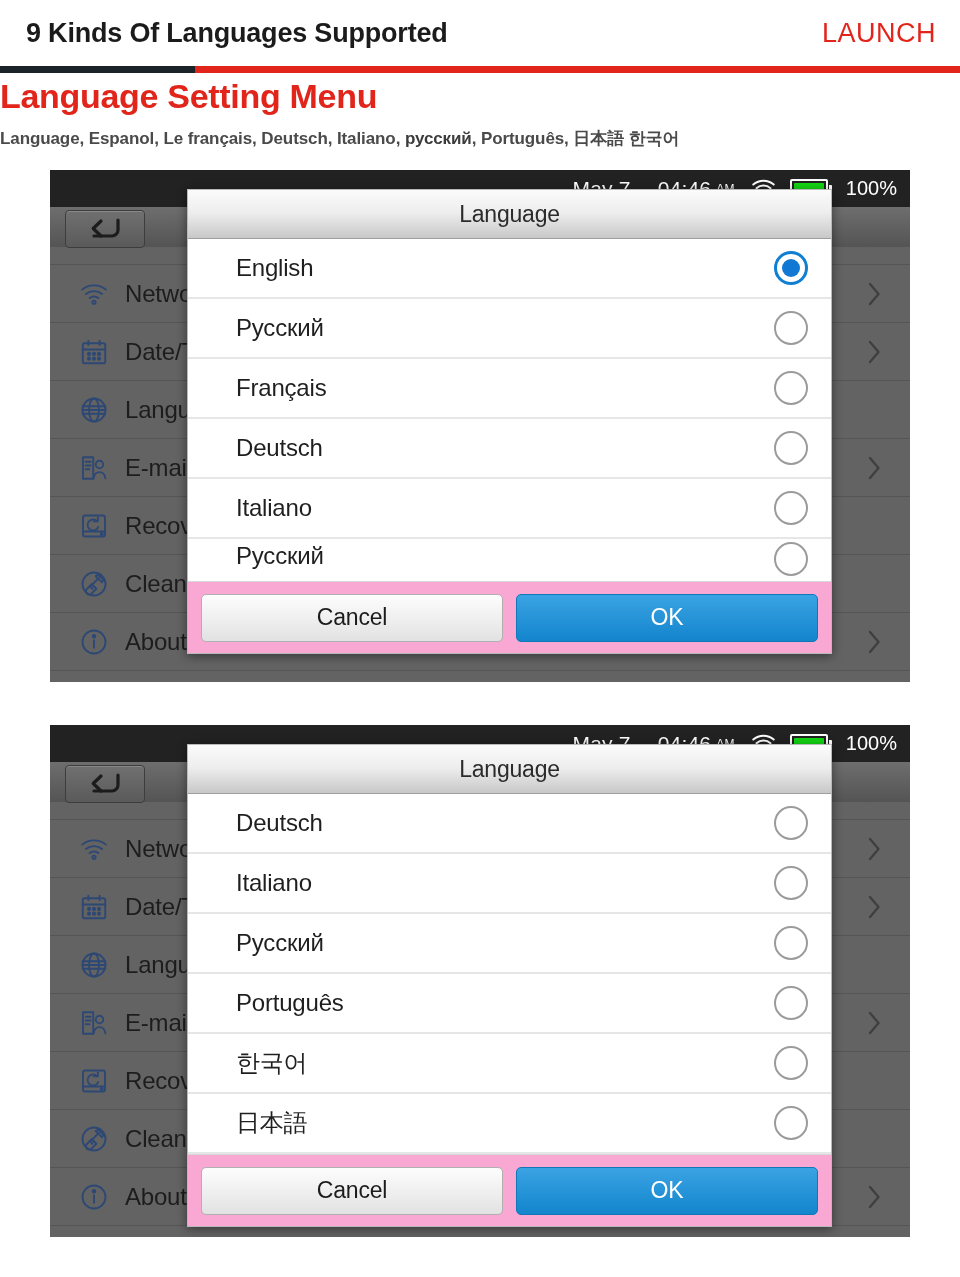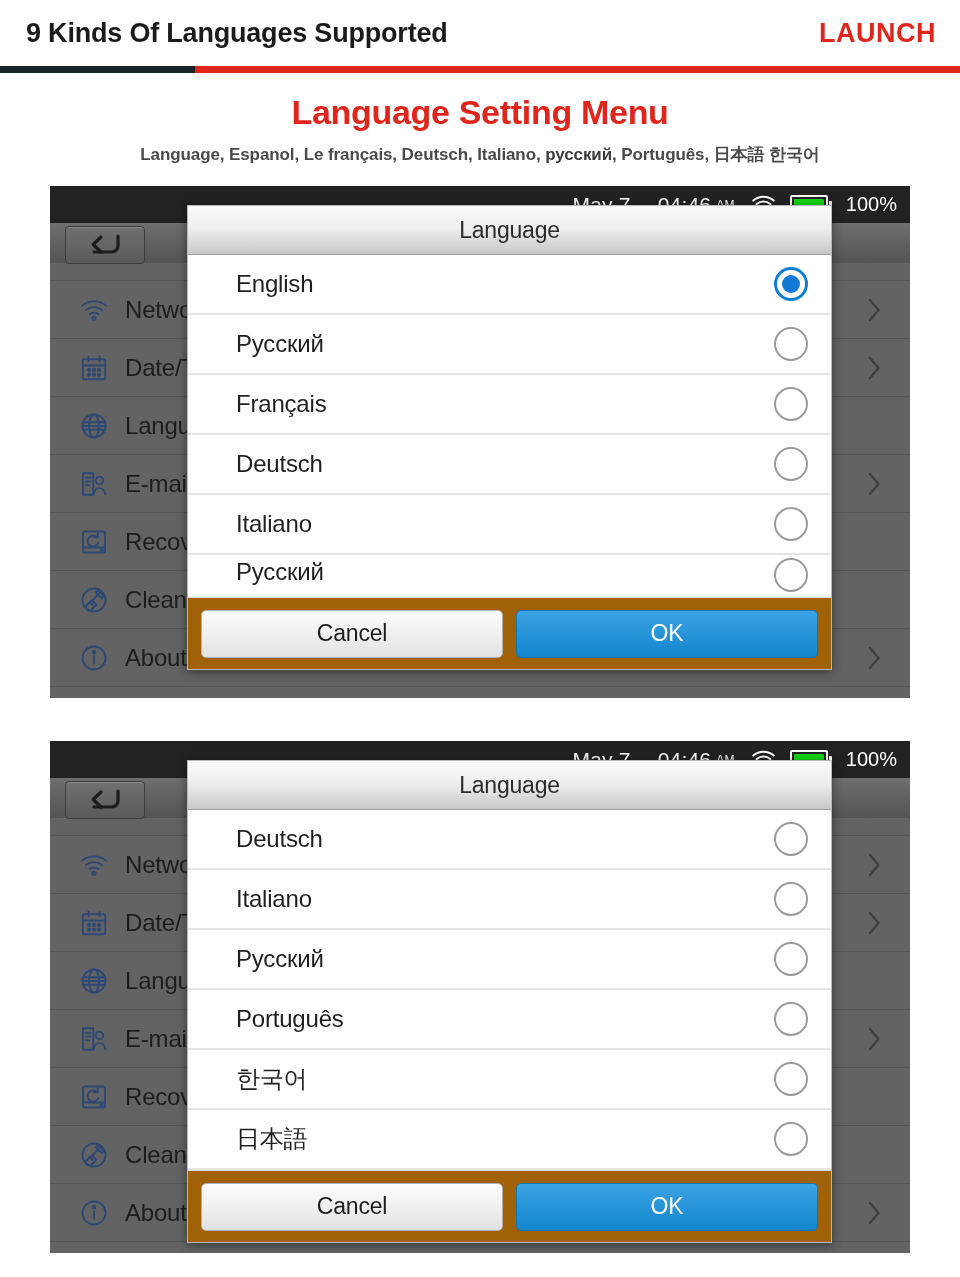--- a/index.html
+++ b/index.html
@@ -18,30 +18,29 @@
     display:flex;align-items:center;justify-content:space-between;
     padding:0 24px 0 26px;
     box-sizing:border-box;
     border-radius:28px;
   }
   .banner-title{
     font-size:27px;font-weight:700;color:#1b1b1b;letter-spacing:-0.2px;
     white-space:nowrap;
   }
   .banner-logo{
-    font-size:27px;font-weight:700;color:#e1251b;letter-spacing:0.5px;
+    font-size:27px;font-weight:400;color:#e1251b;letter-spacing:0.5px;
   }
   .rule{display:flex;height:7px;width:100%;}
   .rule-dark{width:20.3%;background:#1a2327;}
   .rule-red{flex:1;background:#e1251b;}
 
   
   .headline-wrap{
-    text-align:center;
-    padding-top:20px;
+    padding-top:4px;
   }
   .headline{
     font-size:34px;font-weight:800;color:#e1251b;letter-spacing:-0.3px;
     line-height:1.15;
   }
   .subline{
     margin-top:11px;
     font-size:17px;color:#4a4a4a;font-weight:600;letter-spacing:-0.1px;
     white-space:nowrap;
   }
@@ -158,21 +157,21 @@
     flex:0 0 34px;
     display:flex;align-items:center;justify-content:center;
     background:#ffffff;
   }
   .radio.on{border:3px solid #0f7fd4;}
   .radio.on::after{
     content:"";width:18px;height:18px;border-radius:50%;background:#1178d4;
   }
   .dlg-foot{
     height:72px;
-    background:#a16207;
+    background:#f9a8d4;
     display:flex;align-items:center;
     padding:0 13px;gap:13px;box-sizing:border-box;
     border-top:1px solid #d8d8d8;
   }
   .btn{
     height:48px;flex:1;
     display:flex;align-items:center;justify-content:center;
     border-radius:5px;font-size:23px;letter-spacing:-0.2px;
     box-sizing:border-box;
   }

